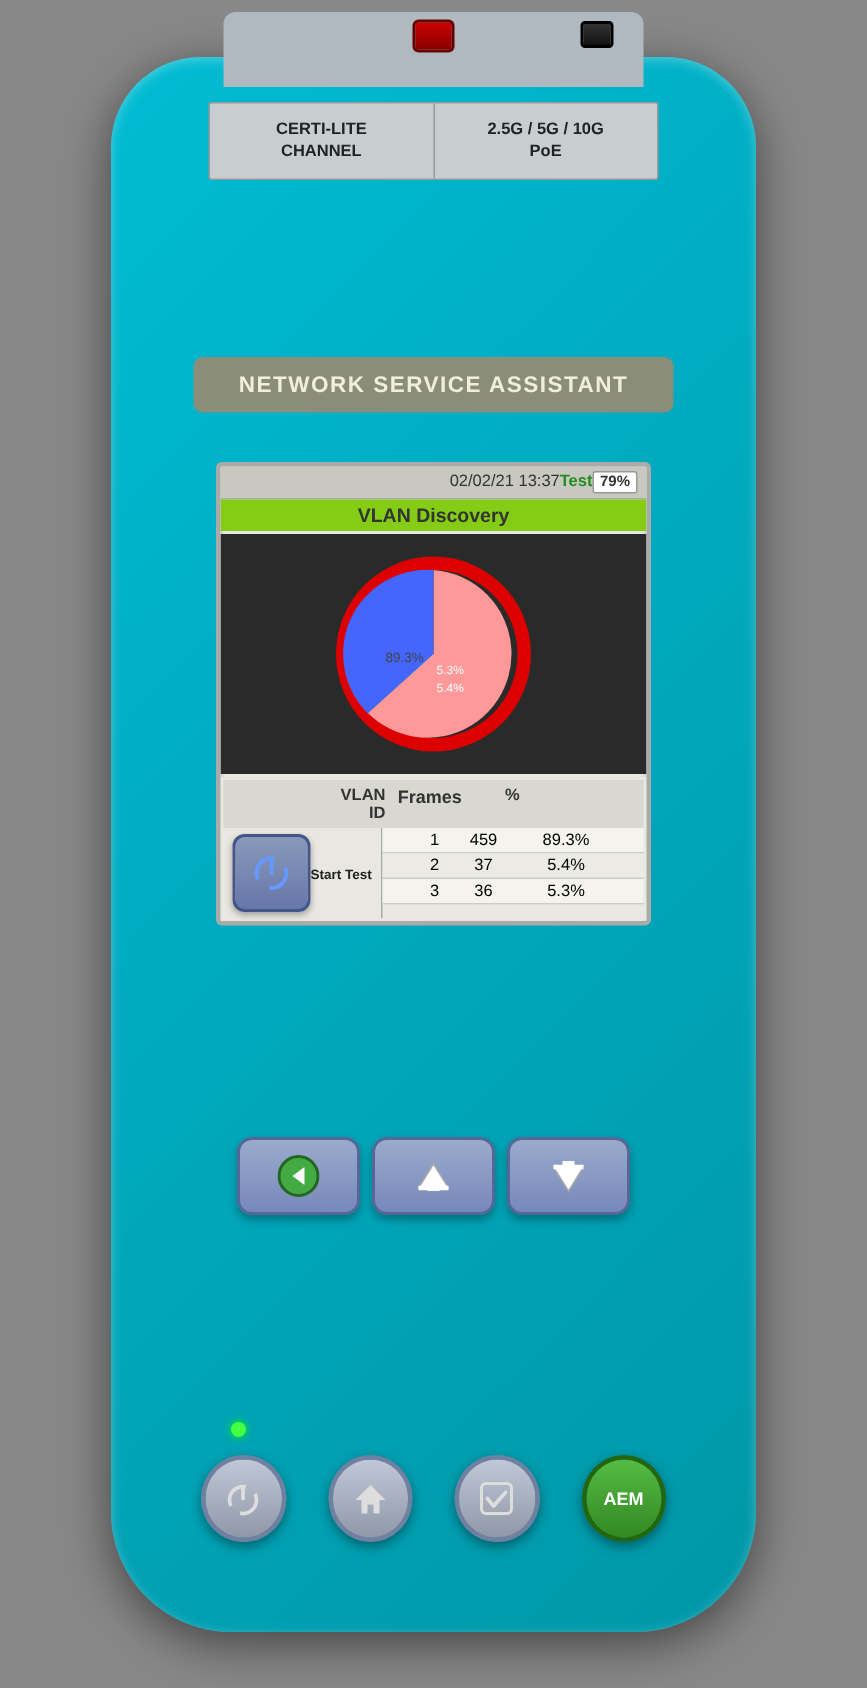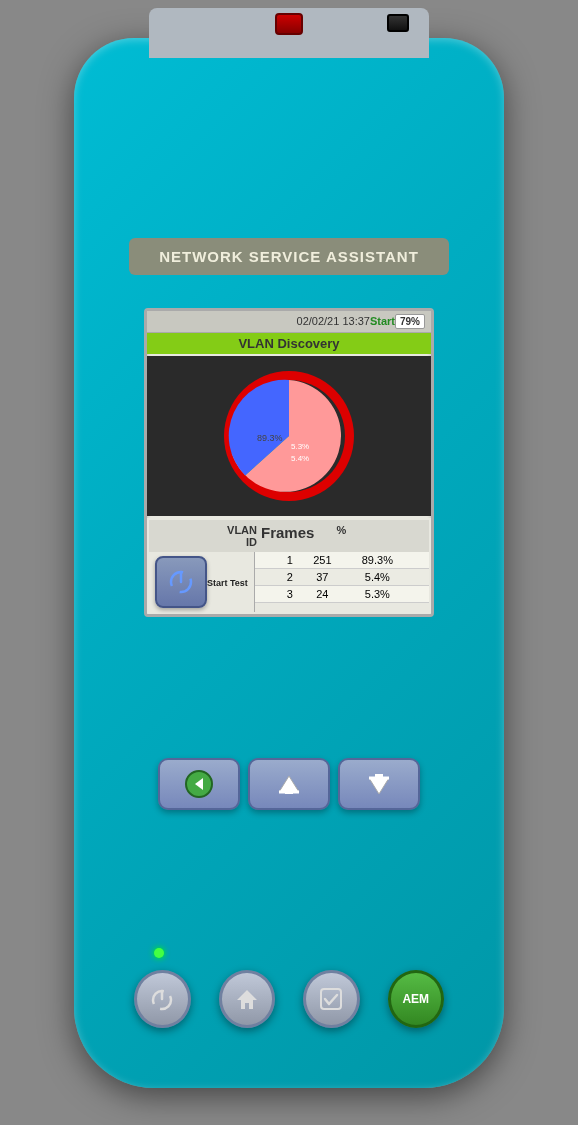--- a/index.html
+++ b/index.html
@@ -336,30 +336,34 @@
 <body>
 
 <div class="device-wrapper">
   <div class="device-body">
 
     <div class="top-connector">
       <div class="connector-red"></div>
       <div class="connector-black"></div>
     </div>
 
+    <div class="top-label-bar">
+      <div class="top-label-left">CERTI-LITE<br>CHANNEL</div>
+      <div class="top-label-right">2.5G / 5G / 10G<br>PoE</div>
+    </div>
 
     <div class="device-title-area">
       <div class="device-title">NETWORK SERVICE ASSISTANT</div>
     </div>
 
     <div class="lcd-screen">
 
       <div class="status-bar">
         <span>02/02/21 13:37</span>
-        <span class="status-main">Start</span>
+        <span class="status-main">Test</span>
         <span class="status-battery">79%</span>
       </div>
 
       <div class="vlan-title">VLAN Discovery</div>
 
       <div class="chart-area">
         <div class="pie-container">
           <svg width="140" height="140" viewBox="0 0 140 140">
 
             <circle cx="70" cy="70" r="65" fill="#dd0000"></circle>
@@ -377,51 +381,51 @@
             <text x="72" y="83" fill="#fff" font-size="8" font-family="Arial">5.3%</text>
           </svg>
         </div>
       </div>
 
       <div class="table-area">
         <div class="data-table-header">
 
           <div style="width:70px;"></div>
           <div class="col-id" style="font-weight:bold;font-size:11px;color:#333;">VLAN ID</div>
-          <div class="col-frames" style="font-weight:bold;font-size:15px;color:#333;">Frames</div>
+          <div class="col-frames" style="font-weight:bold;font-size:12px;color:#333;">Frames</div>
           <div class="col-pct" style="font-weight:bold;font-size:11px;color:#333;">%</div>
         </div>
 
         <div class="table-body">
 
           <div class="start-test-col">
             <div class="start-test-btn">
 
               <svg width="26" height="26" viewBox="0 0 26 26">
                 <circle cx="13" cy="13" r="10" fill="none" stroke="#6699ff" stroke-width="2.5" stroke-dasharray="22 10" stroke-dashoffset="5"></circle>
                 <line x1="13" y1="3" x2="13" y2="13" stroke="#6699ff" stroke-width="2.5" stroke-linecap="round"></line>
               </svg>
             </div>
             <div class="start-test-label">Start Test</div>
           </div>
 
           <div class="data-table">
             <div class="data-row">
               <div class="col-id">1</div>
-              <div class="col-frames">251</div>
+              <div class="col-frames">459</div>
               <div class="col-pct">89.3%</div>
             </div>
             <div class="data-row">
               <div class="col-id">2</div>
               <div class="col-frames">37</div>
               <div class="col-pct">5.4%</div>
             </div>
             <div class="data-row">
               <div class="col-id">3</div>
-              <div class="col-frames">24</div>
+              <div class="col-frames">36</div>
               <div class="col-pct">5.3%</div>
             </div>
           </div>
         </div>
       </div>
     </div>
 
     <div class="nav-buttons">
       <div class="nav-btn">
         <svg width="28" height="28" viewBox="0 0 28 28">

